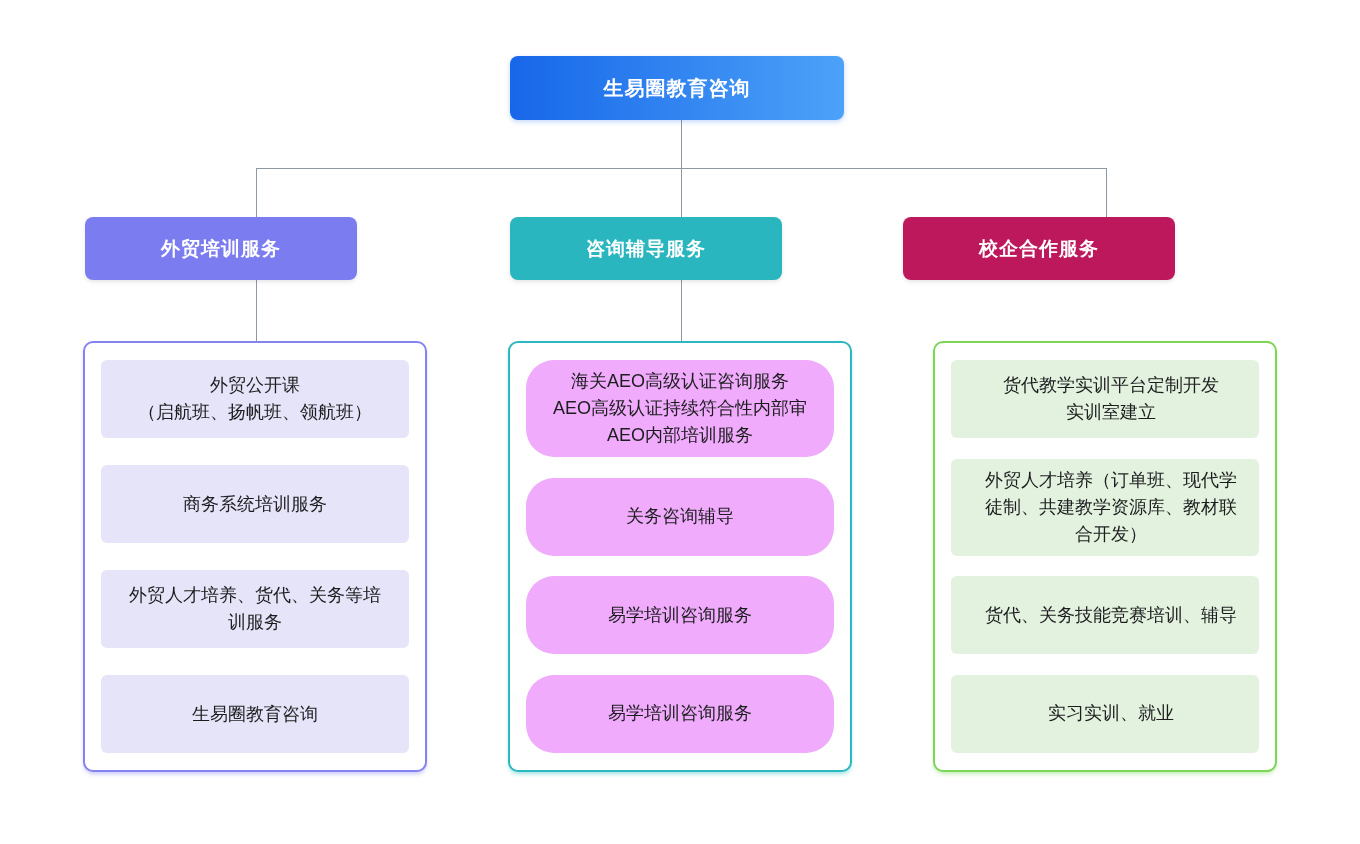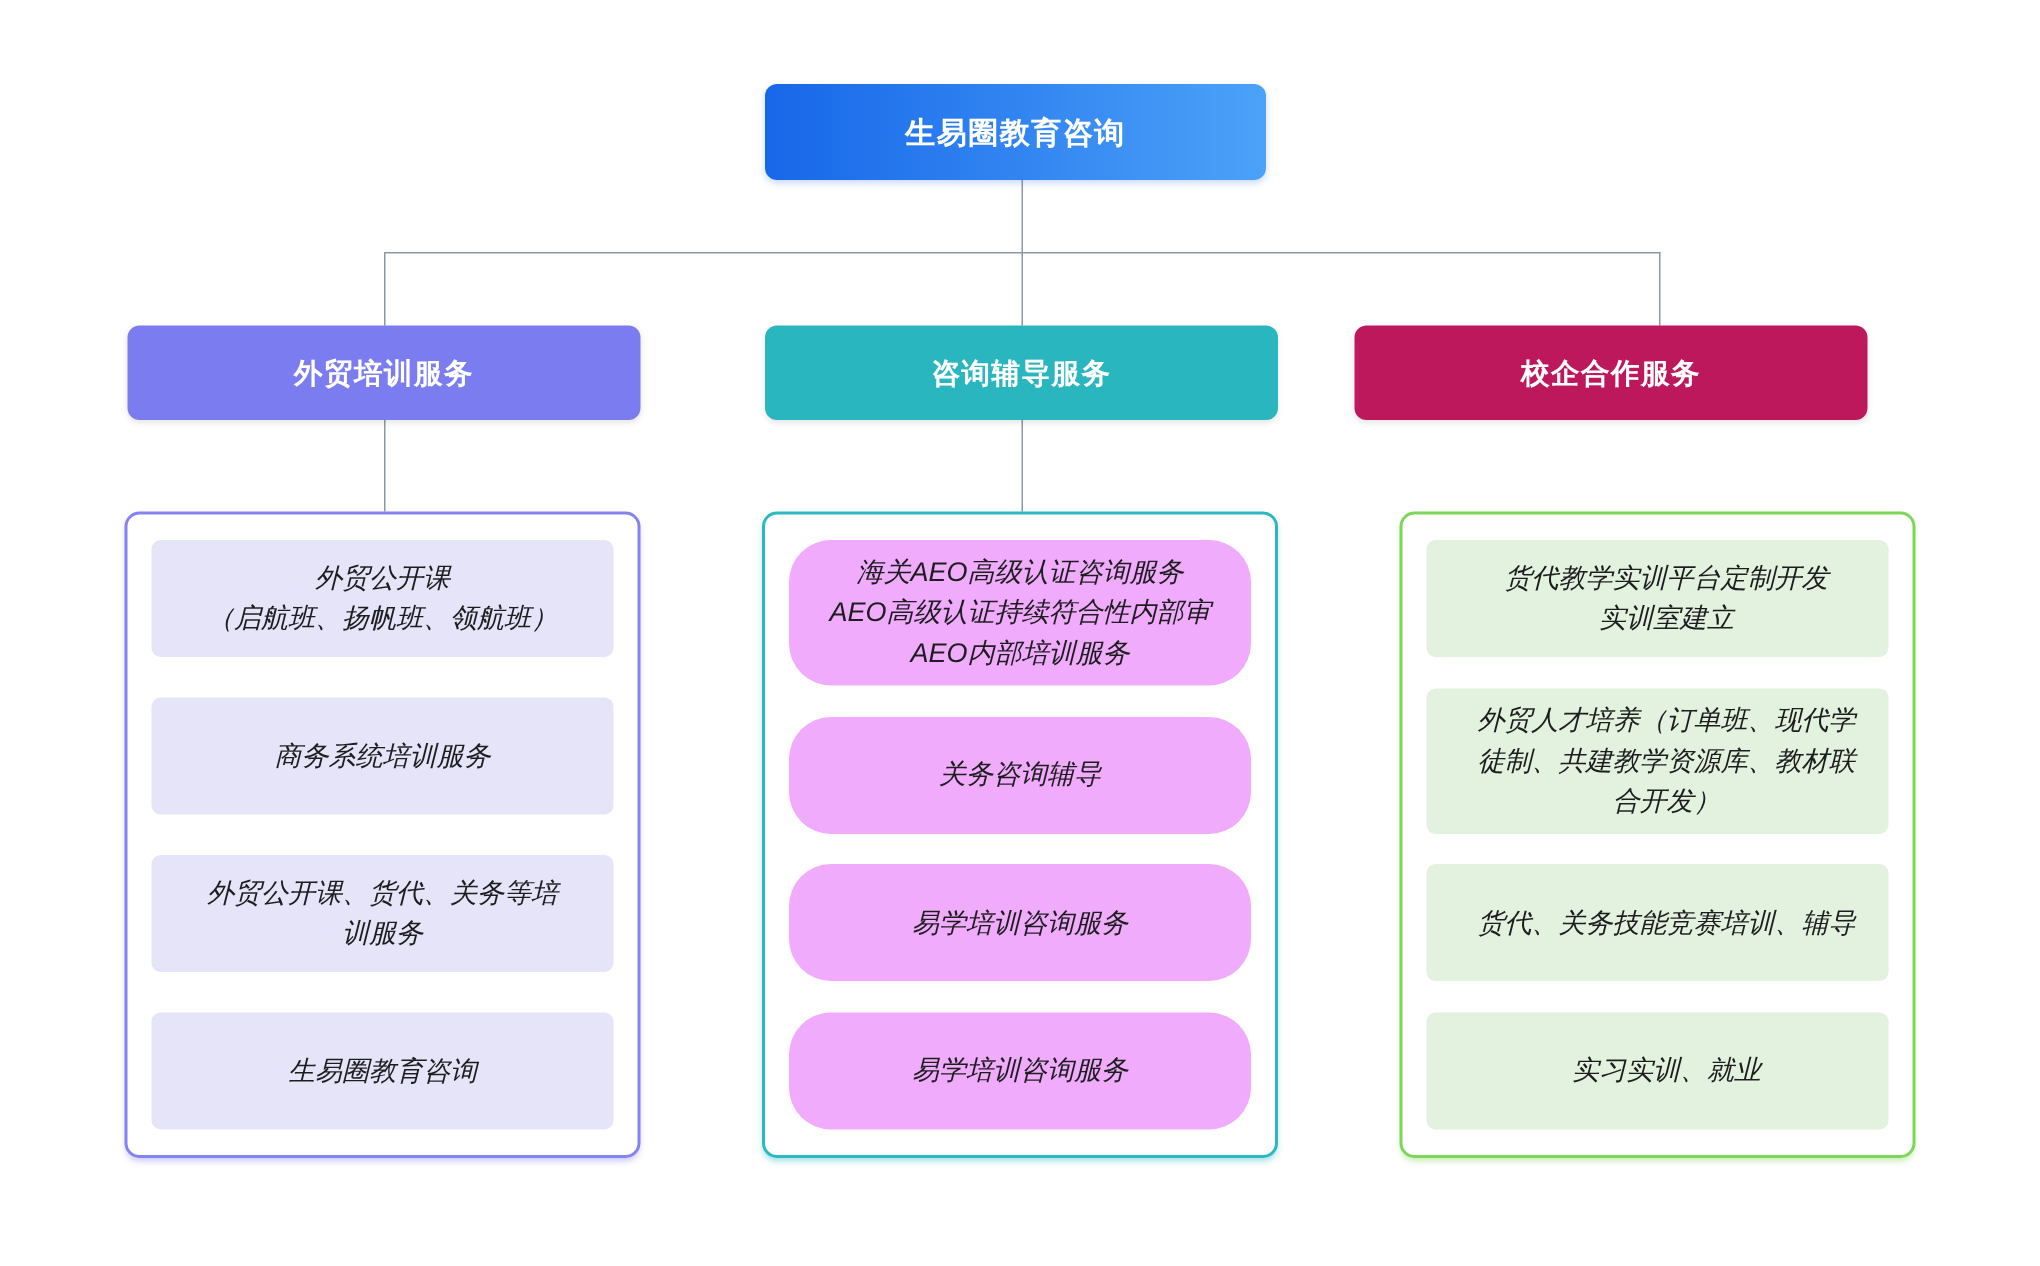--- a/index.html
+++ b/index.html
@@ -21,39 +21,39 @@
     border-radius:8px;
     background:linear-gradient(90deg,#1767e9,#4ca2f8);
     color:#ffffff;font-size:20px;font-weight:bold;
     display:flex;align-items:center;justify-content:center;
     box-shadow:0 2px 5px rgba(23,103,233,0.25);
     letter-spacing:1px;
   }
 
   
   .branch-header{
-    position:absolute;top:217px;width:342px;height:63px;
+    position:absolute;top:217px;width:272px;height:63px;
     border-radius:8px;
     color:#ffffff;font-size:19px;font-weight:bold;
     display:flex;align-items:center;justify-content:center;
     letter-spacing:1px;
     box-shadow:0 2px 4px rgba(0,0,0,0.10);
   }
   .hdr0{left:85px;background:#7c7cf1;}
   .hdr1{left:510px;background:#2ab6be;}
   .hdr2{left:903px;background:#be185d;}
 
   
   .branch-box{
     position:absolute;top:341px;width:344px;height:431px;
     box-sizing:border-box;
     background:#ffffff;
     border-radius:10px;
     padding:17px 16px;
-    display:flex;flex-direction:column;justify-content:space-between;font-style:italic;
+    display:flex;flex-direction:column;justify-content:space-between;
   }
   .box0{left:83px;border:2px solid #8583f2;box-shadow:0 3px 4px -1px rgba(133,131,242,0.45);}
   .box1{left:508px;border:2px solid #2bb8c0;box-shadow:0 3px 4px -1px rgba(43,184,192,0.45);}
   .box2{left:933px;border:2px solid #7ed658;box-shadow:0 3px 4px -1px rgba(126,214,88,0.45);}
 
   
   .chart-item{
     border-radius:6px;
     min-height:78px;
     box-sizing:border-box;
@@ -83,21 +83,21 @@
   <div class="root-node">生易圈教育咨询</div>
 
   <div class="branch-header hdr0">外贸培训服务</div>
   <div class="branch-header hdr1">咨询辅导服务</div>
   <div class="branch-header hdr2">校企合作服务</div>
 
   <div class="branch-box box0">
     <div class="chart-item">外贸公开课
 （启航班、扬帆班、领航班）</div>
     <div class="chart-item">商务系统培训服务</div>
-    <div class="chart-item">外贸公开课、货代、关务等培
+    <div class="chart-item">外贸人才培养、货代、关务等培
 训服务</div>
     <div class="chart-item">生易圈教育咨询</div>
   </div>
 
   <div class="branch-box box1">
     <div class="chart-item">海关AEO高级认证咨询服务
 AEO高级认证持续符合性内部审
 AEO内部培训服务</div>
     <div class="chart-item">关务咨询辅导</div>
     <div class="chart-item">易学培训咨询服务</div>

